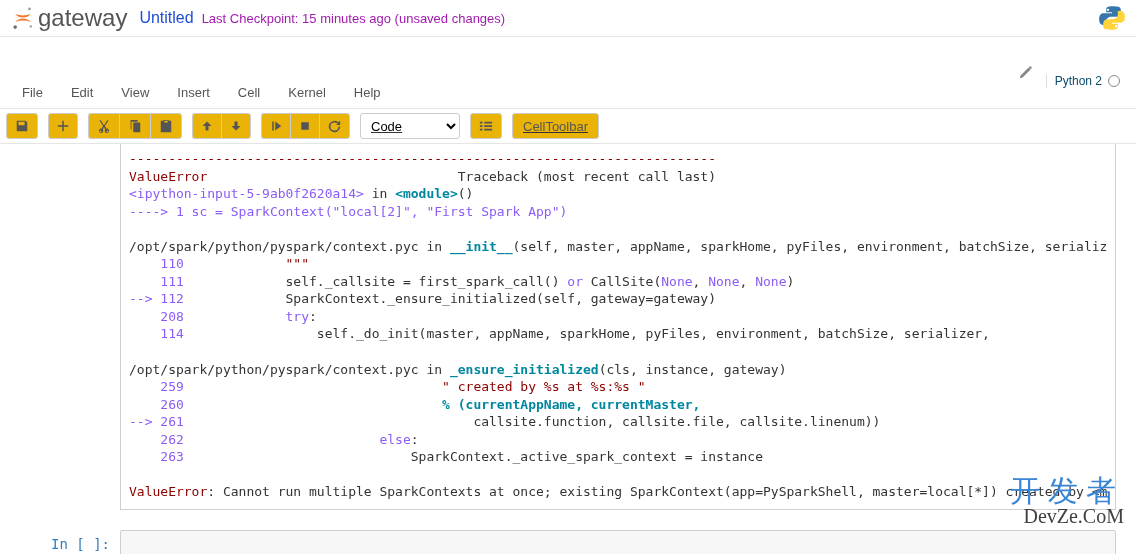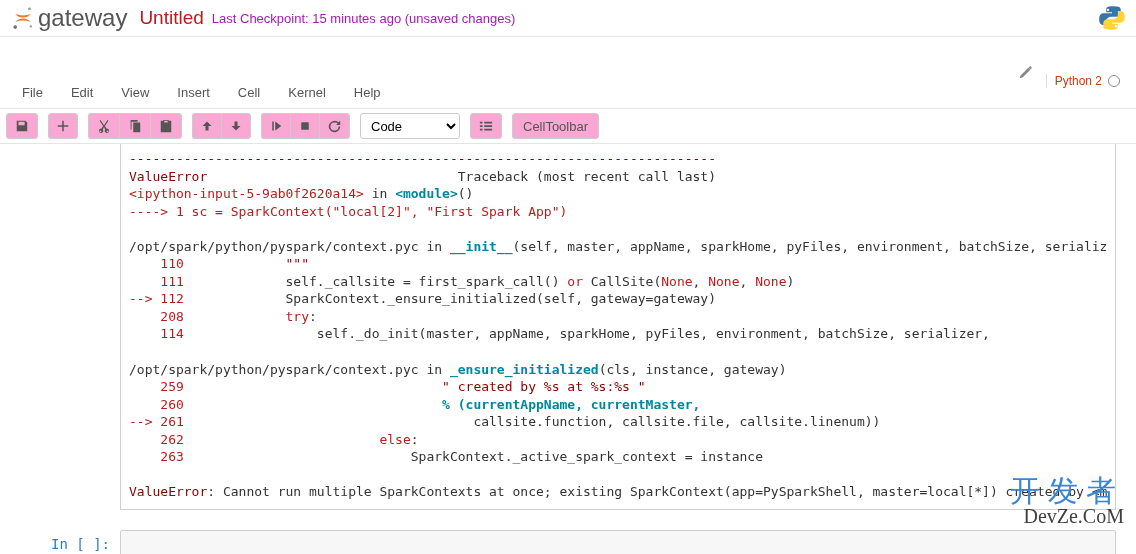--- a/index.html
+++ b/index.html
@@ -23,22 +23,22 @@
     font-size: 24px;
     color: #555;
     margin-right: 12px;
   }
   .logo-icon {
     width: 26px;
     height: 26px;
     margin-right: 2px;
   }
   .title {
-    font-size: 19px;
-    color: #b91c1c;
+    font-size: 16px;
+    color: #1d4ed8;
     margin-right: 8px;
   }
   .checkpoint {
     font-size: 13px;
     color: #a21caf;
   }
   .python-logo {
     margin-left: auto;
     width: 28px;
     height: 28px;
@@ -53,21 +53,21 @@
   .menu-item {
     padding: 8px 14px;
     color: #555;
     cursor: pointer;
     margin-top: 40px;
   }
   .menu-spacer { flex: 1; }
   .kernel-indicator {
     display: flex;
     align-items: center;
-    color: #c2410c;
+    color: #0c4a6e;
     padding: 0 8px;
     font-size: 12px;
     border-left: 1px solid #ddd;
     margin-left: 6px;
     margin-top: 16px;
   }
   .kernel-idle {
     width: 12px;
     height: 12px;
     border: 1px solid #888;
@@ -78,25 +78,26 @@
     color: #999;
     padding: 0 8px;
     font-size: 14px;
   }
   .toolbar {
     display: flex;
     align-items: center;
     padding: 4px 6px;
     gap: 0;
     border-bottom: 1px solid #e5e5e5;
+    text-decoration: underline;
   }
   .tbtn {
     border: 1px solid #ccc;
     border-radius: 3px;
-    background: #f9a8d4;
+    background: #eab308;
     padding: 4px 8px;
     font-size: 13px;
     color: #555;
     cursor: pointer;
     display: flex;
     align-items: center;
     justify-content: center;
     min-width: 26px;
     height: 26px;
   }
@@ -127,21 +128,21 @@
   }
   .traceback {
     font-family: "DejaVu Sans Mono", Menlo, Consolas, monospace;
     font-size: 13px;
     white-space: pre;
     line-height: 1.35;
     overflow-x: auto;
   }
   .ansi-red { color: #8b0000; }
   .ansi-cyan { color: #0087a0; font-weight: bold; }
-  .ansi-green { color: #b91c1c; }
+  .ansi-green { color: #8b5cf6; }
   .input-cell {
     display: flex;
     margin-top: 20px;
     padding: 0 20px 0 0;
   }
   .prompt {
     width: 120px;
     text-align: right;
     font-family: monospace;
     color: #2f6fab;

